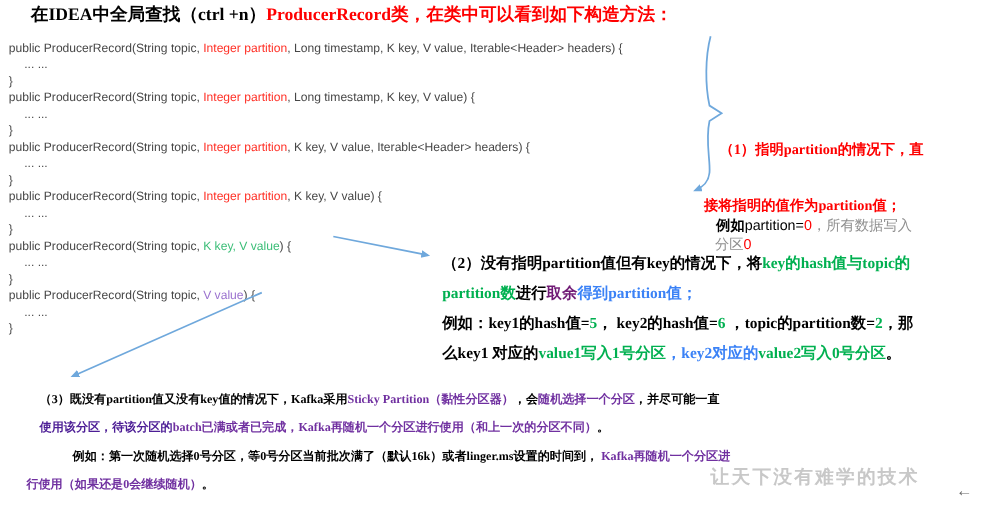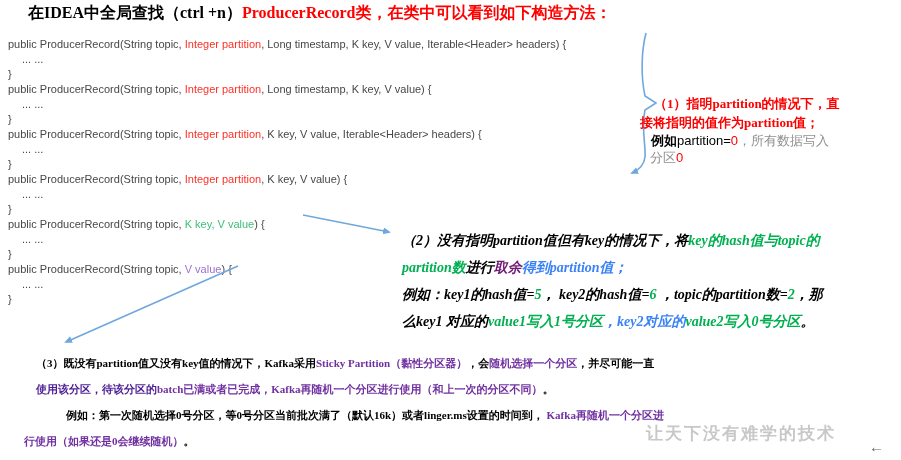--- a/index.html
+++ b/index.html
@@ -5,27 +5,27 @@
   html,body{margin:0;padding:0;background:#fff;}
   .canvas{position:relative;width:901px;height:460px;background:#ffffff;overflow:hidden;
           font-family:"Liberation Sans",sans-serif;}
   .title{position:absolute;left:28px;top:3px;font-family:"Liberation Serif",serif;
          font-weight:bold;font-size:16px;white-space:nowrap;}
   .code{position:absolute;left:8px;top:37px;font-size:11px;line-height:15px;}
   .cl{white-space:pre;height:15px;}
   .cl.ind{padding-left:14px;}
   svg.arrows{position:absolute;left:0;top:0;pointer-events:none;}
   .note1{position:absolute;left:640px;top:94px;white-space:nowrap;}
-  .n1h{font-family:"Liberation Serif",serif;font-weight:bold;font-size:13px;line-height:19px;}
+  .n1h{font-family:"Liberation Serif",serif;font-weight:bold;font-size:13px;line-height:19px;margin-top:32px;}
   .n1h.first{padding-left:14px;}
   .n1b{font-size:13px;line-height:17px;}
   .n1b.i1{padding-left:11px;}
   .n1b.i2{padding-left:10px;}
   .note2{position:absolute;left:402px;top:227px;font-family:"Liberation Serif",serif;
-         font-weight:bold;font-size:14px;line-height:27px;white-space:nowrap;font-style:italic;}
+         font-weight:bold;font-size:14px;line-height:27px;white-space:nowrap;}
   .note3{position:absolute;left:24px;top:350px;font-family:"Liberation Serif",serif;
          font-weight:bold;font-size:11px;line-height:26px;white-space:nowrap;}
   .n3-l1,.n3-l2{padding-left:12px;}
   .n3-l3{padding-left:42px;}
   .watermark{position:absolute;left:646px;top:422px;font-family:"Liberation Serif",serif;
              font-weight:bold;font-size:17px;letter-spacing:2px;}
   .backarrow{position:absolute;left:869px;top:438px;font-size:15px;color:#666;}
 </style>
 </head>
 <body>

